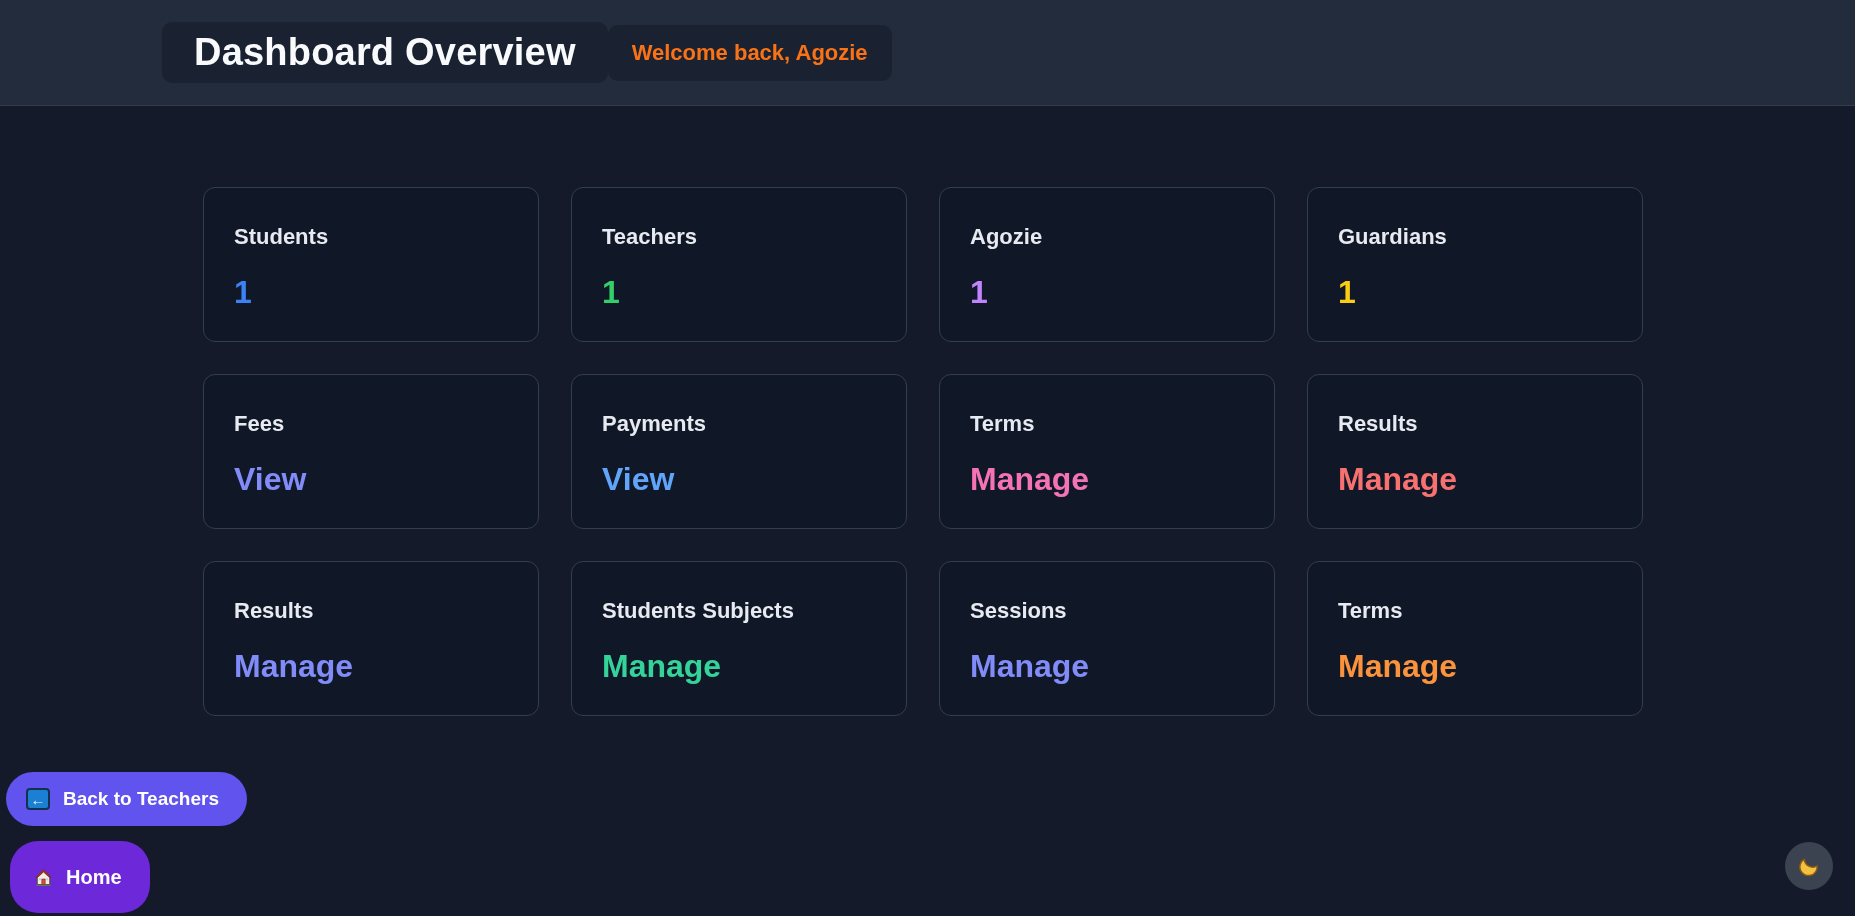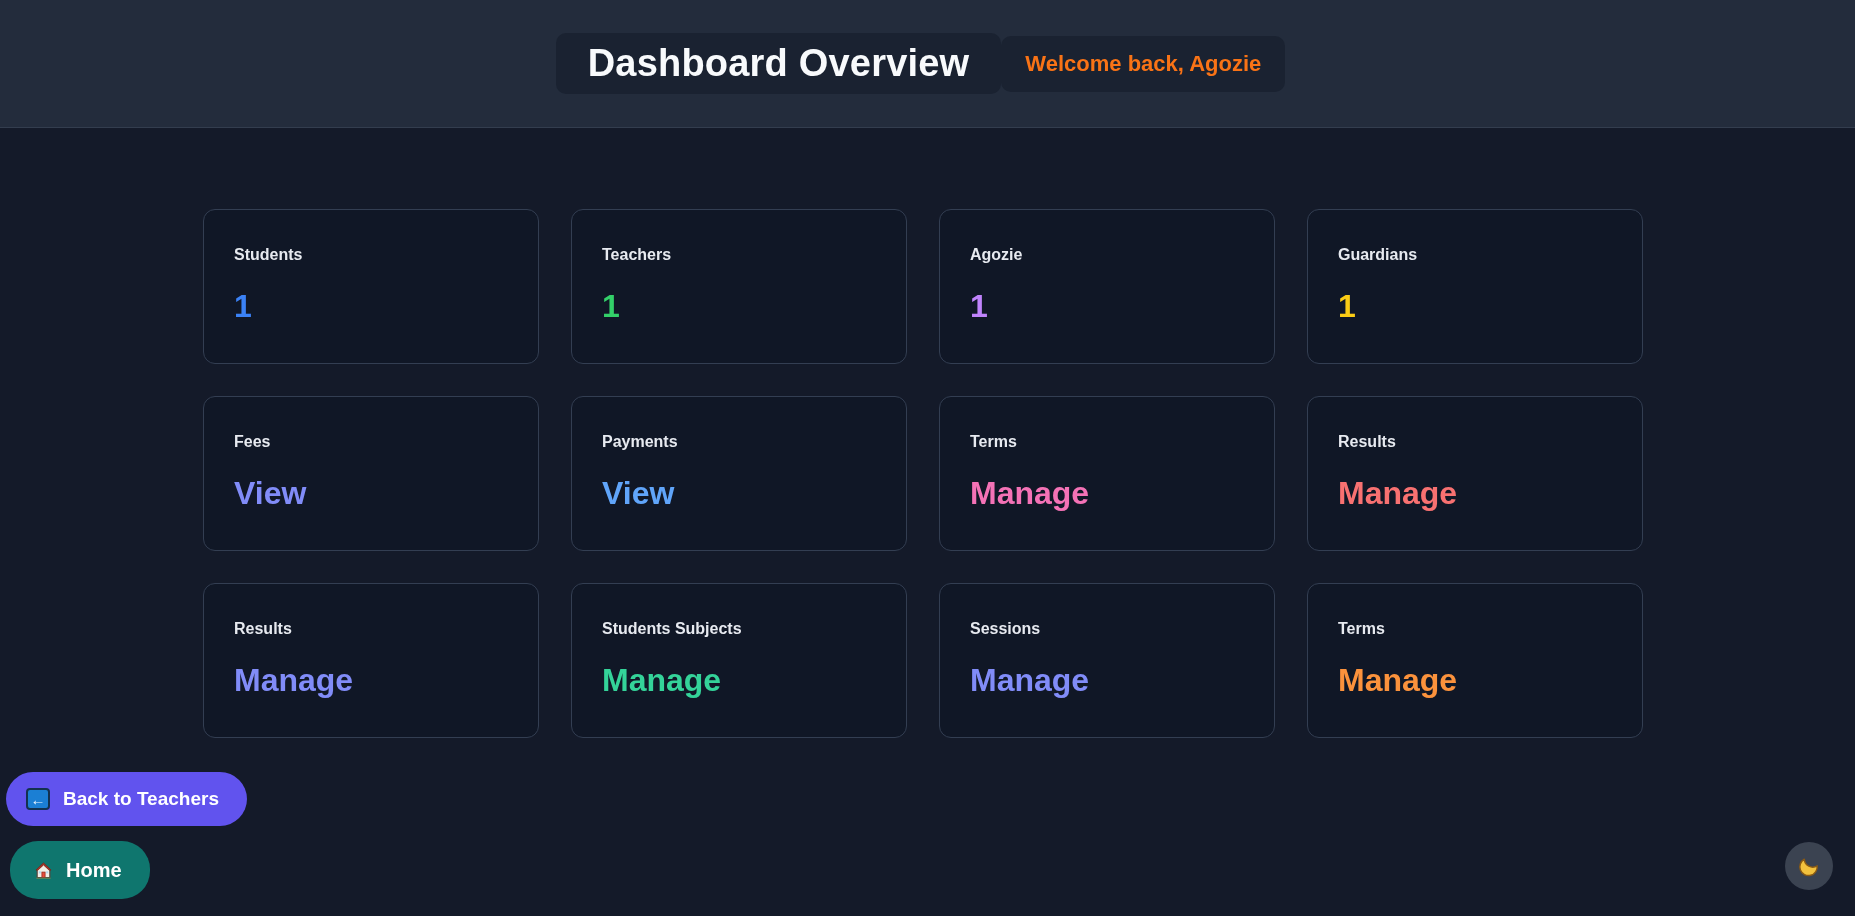--- a/index.html
+++ b/index.html
@@ -7,26 +7,26 @@
   body {
     background:#141a29;
     font-family:"Liberation Sans","DejaVu Sans",sans-serif;
     position:relative;
     overflow:hidden;
     color:#f1f5f9;
   }
 
   
   .header {
-    height:128px;
+    height:106px;
     background:#232c3c;
     border-bottom:1px solid #333d4e;
     display:flex;
     align-items:center;
-    justify-content:center;
+    justify-content:flex-start;
     padding:0 176px 0 162px;
   }
   .title-box {
     background:#1a2231;
     border-radius:10px;
     padding:9px 32px;
   }
   .title-box h1 {
     font-size:38px;
     font-weight:700;
@@ -56,21 +56,21 @@
   }
   .card {
     background:#101726;
     border:1px solid #333e52;
     border-radius:12px;
     height:155px;
     padding:36px 30px;
   }
   .card-label {
     color:#e7eaf0;
-    font-size:16px;
+    font-size:22px;
     font-weight:600;
     margin-bottom:24px;
     white-space:nowrap;
   }
   .card-value {
     font-size:32px;
     font-weight:700;
     white-space:nowrap;
     cursor:default;
   }
@@ -104,25 +104,25 @@
     font-size:15px;
     font-weight:700;
     display:flex;
     align-items:center;
     justify-content:center;
     line-height:1;
   }
   .home-btn {
     position:absolute;
     left:10px; top:841px;
-    height:58px;
+    height:72px;
     padding:0 28px 0 24px;
     border:none;
     border-radius:28px;
-    background:#0f766e;
+    background:#6d28d9;
     display:flex;
     align-items:center;
     gap:13px;
     color:#ffffff;
     font-family:inherit;
     font-size:20px;
     font-weight:700;
     cursor:pointer;
     white-space:nowrap;
   }

